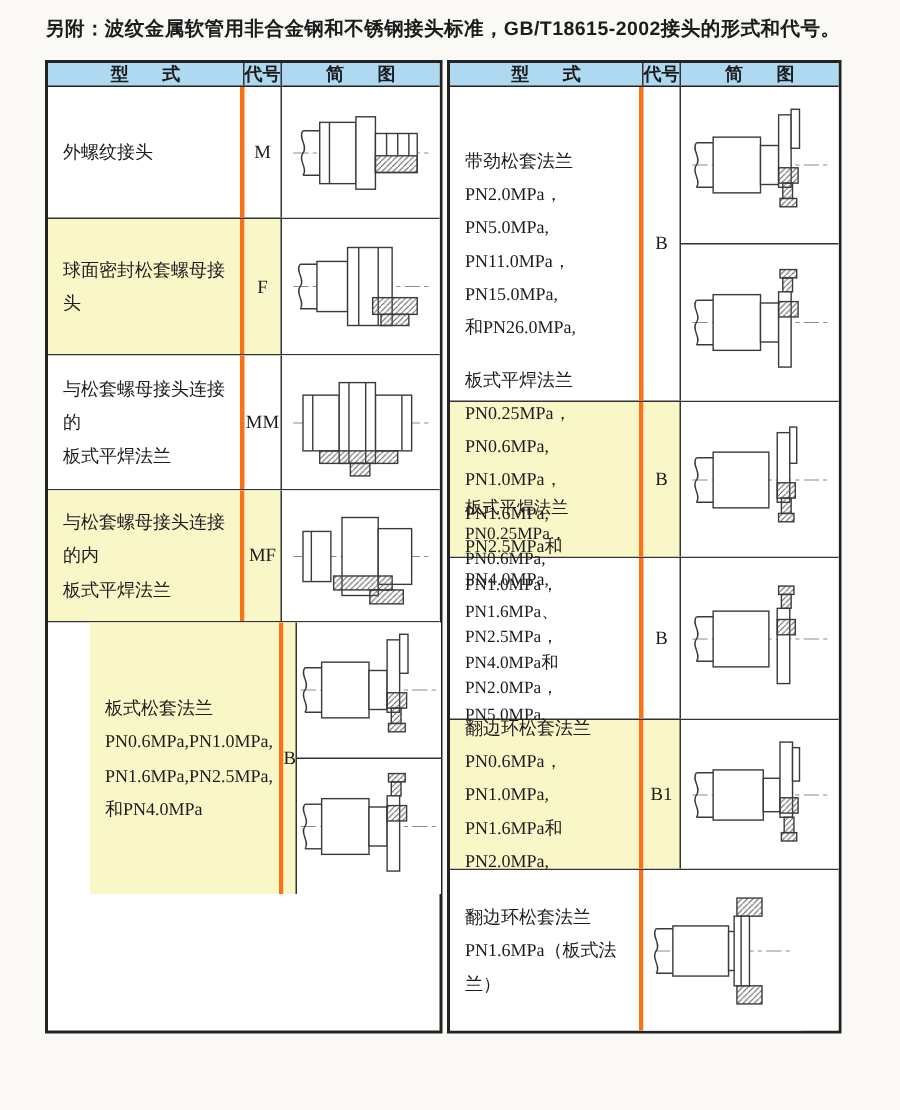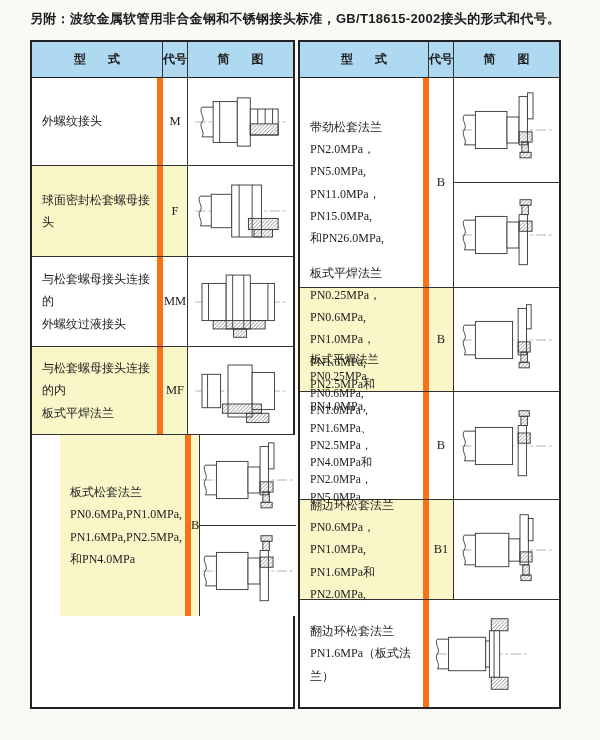--- a/index.html
+++ b/index.html
@@ -13,34 +13,34 @@
   }
   .title {
     position:absolute; left:30px; top:10px; width:560px;
     font-family:"Liberation Sans","DejaVu Sans",sans-serif;
     font-weight:700; font-size:13px; letter-spacing:.3px;
   }
   .tables-wrap { position:absolute; left:30px; top:40px; display:flex; gap:3px; }
   .tbl { border:2px solid #222; background:#fff; }
   .tbl-left  { width:265px; }
   .tbl-right { width:263px; }
-  .thead { display:flex; height:36px; background:var(--header-bg,#aed9f1); border-bottom:1px solid #222; }
+  .thead { display:flex; height:16px; background:var(--header-bg,#aed9f1); border-bottom:1px solid #222; }
   .thead .hc {
     display:flex; align-items:center; justify-content:center;
     font-weight:700; font-size:12px; word-spacing:1.6em;
     border-right:1px solid #333;
   }
   .thead .hc:last-child { border-right:none; }
   .trow { display:flex; border-bottom:1px solid #333; background:#fff; }
   .trow:last-child { border-bottom:none; }
   .c-type {
     display:flex; align-items:center;
     padding-left:10px; padding-right:4px;
     font-size:12px; line-height:1.85; white-space:pre-line;
-    border-right:6px solid #f97316;
+    border-right:3px solid #f97316;
   }
   .c-code {
     display:flex; align-items:center; justify-content:center;
     font-size:12.5px; border-right:1px solid #333;
   }
   .c-diag { display:flex; flex-direction:column; background:#fff; }
   .diag-panel { flex:1; display:flex; align-items:center; justify-content:center; overflow:hidden; }
   .diag-panel + .diag-panel { border-top:1px solid #333; }
   
   .tbl-left  .c-type,.tbl-left  .hc-type { width:131px; }
@@ -119,21 +119,21 @@
               <line x1="62" y1="14" x2="62" y2="70" stroke="#3a3a3a" stroke-width="1"></line>
               <rect x="58" y="50" width="32" height="12" fill="url(#hp2)" stroke="#3a3a3a" stroke-width="1"></rect>
               <rect x="64" y="62" width="20" height="8" fill="url(#hp2)" stroke="#3a3a3a" stroke-width="1"></rect>
             </svg>
           </div>
       </div>
     </div>
 
     <div class="trow h90">
       <div class="c-type">与松套螺母接头连接的
-外螺纹过液接头</div>
+板式平焊法兰</div>
       <div class="c-code">MM</div>
       <div class="c-diag">
         <div class="diag-panel">
             <svg viewBox="0 0 100 84" width="96" height="78">
               <defs>
                 <pattern id="hp3" width="4" height="4" patternUnits="userSpaceOnUse">
                   <path d="M0,4 L4,0" stroke="#555" stroke-width="0.7"></path>
                 </pattern>
               </defs>
               <line x1="1" y1="42" x2="99" y2="42" stroke="#888" stroke-width="0.7" stroke-dasharray="11 3 3 3"></line>

